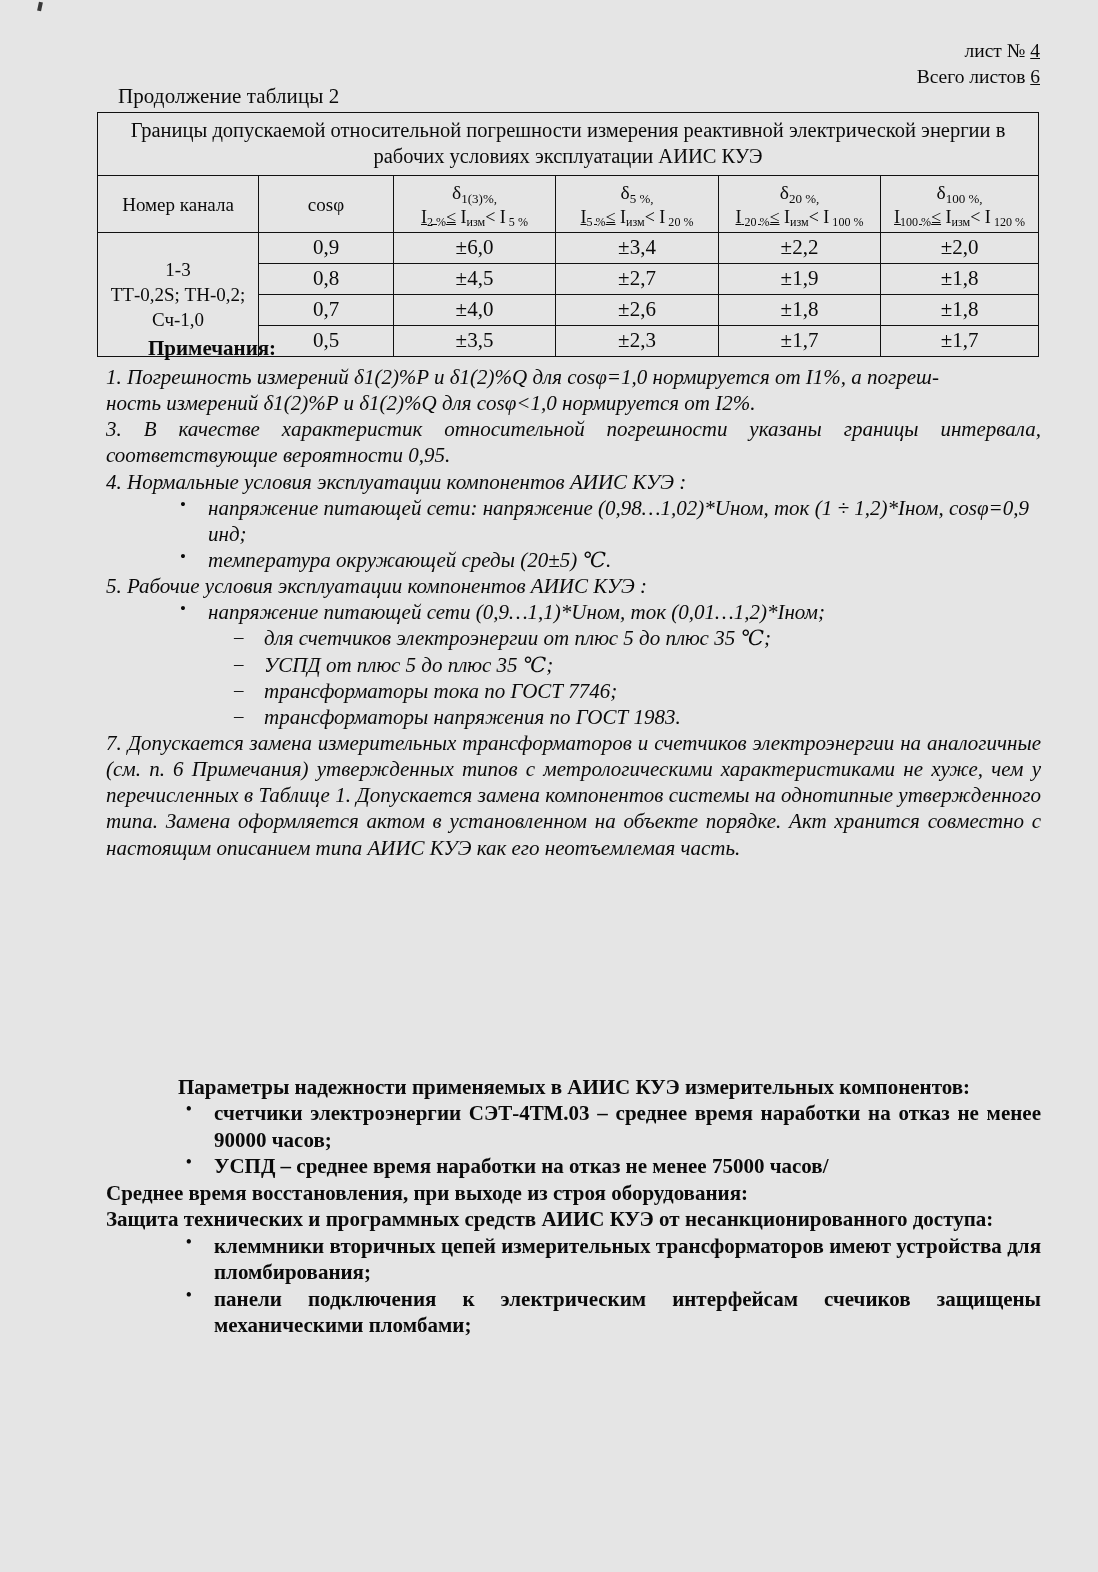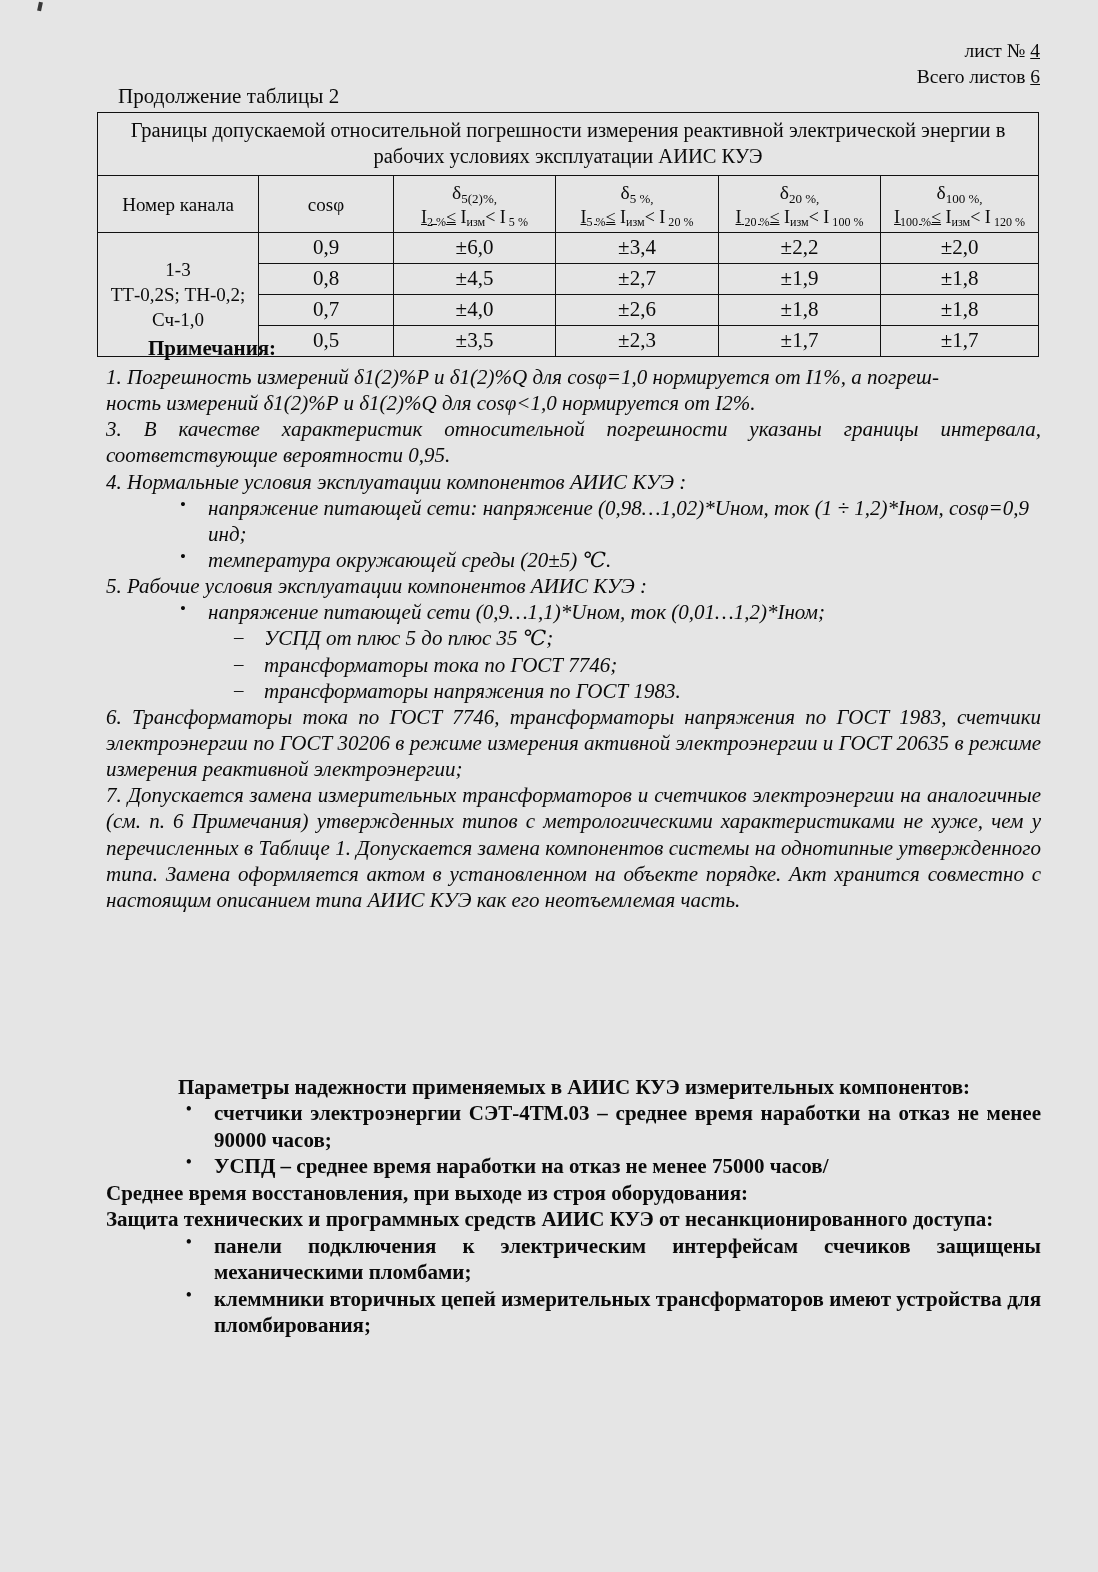--- a/index.html
+++ b/index.html
@@ -229,21 +229,21 @@
           <col class="c-d100">
       </colgroup>
       <tbody>
         <tr>
           <td class="tcap" colspan="6">Границы допускаемой относительной погрешности измерения реактивной электрической энергии в рабочих условиях эксплуатации АИИС КУЭ</td>
         </tr>
         <tr>
           <td class="hdr-cell">Номер канала</td>
           <td class="hdr-cell">cosφ</td>
           <td class="hdr-cell">
-            <span class="l1">δ<sub>5(2)%,</sub></span>
+            <span class="l1">δ<sub>1(3)%,</sub></span>
             <span class="l2"><span class="uline">I<sub>2&nbsp;%</sub>≤</span> I<sub>изм</sub>&lt; I<sub>&nbsp;5&nbsp;%</sub></span>
           </td>
           <td class="hdr-cell">
             <span class="l1">δ<sub>5 %,</sub></span>
             <span class="l2"><span class="uline">I<sub>5&nbsp;%</sub>≤</span> I<sub>изм</sub>&lt; I<sub>&nbsp;20&nbsp;%</sub></span>
           </td>
           <td class="hdr-cell">
             <span class="l1">δ<sub>20 %,</sub></span>
             <span class="l2"><span class="uline">I<sub>&nbsp;20&nbsp;%</sub>≤</span> I<sub>изм</sub>&lt; I<sub>&nbsp;100&nbsp;%</sub></span>
           </td>
@@ -299,35 +299,35 @@
     <p class="it nojust">4. Нормальные условия эксплуатации компонентов АИИС КУЭ :</p>
     <ul class="bul">
       <li>напряжение питающей сети: напряжение (0,98…1,02)*Uном, ток (1 ÷ 1,2)*Iном, cosφ=0,9 инд;</li>
       <li>температура окружающей среды (20±5) ℃.</li>
     </ul>
     <p class="it nojust">5. Рабочие условия эксплуатации компонентов АИИС КУЭ :</p>
     <ul class="bul">
       <li>напряжение питающей сети (0,9…1,1)*Uном, ток (0,01…1,2)*Iном;</li>
     </ul>
     <ul class="dash">
+      <li>для счетчиков электроэнергии от плюс 5 до плюс 35 ℃;</li>
       <li>УСПД от плюс 5 до плюс 35 ℃;</li>
       <li>трансформаторы тока по ГОСТ 7746;</li>
       <li>трансформаторы напряжения по ГОСТ 1983.</li>
     </ul>
-    <p class="it">6. Трансформаторы тока по ГОСТ 7746, трансформаторы напряжения по ГОСТ 1983, счетчики электроэнергии по ГОСТ 30206 в режиме измерения активной электроэнергии и ГОСТ 20635  в режиме измерения реактивной электроэнергии;</p>
     <p class="it">7. Допускается замена измерительных трансформаторов и счетчиков электроэнергии на аналогичные (см. п. 6 Примечания) утвержденных типов с метрологическими характеристиками не хуже, чем у перечисленных в Таблице 1. Допускается замена компонентов системы на однотипные утвержденного типа. Замена оформляется актом в установленном на объекте  порядке. Акт хранится совместно с настоящим описанием типа АИИС КУЭ  как его неотъемлемая часть.</p>
   </div>
 
   <div class="lower">
     <p class="up nojust indent-par">Параметры надежности применяемых в АИИС КУЭ  измерительных компонентов:</p>
     <ul class="bul2">
       <li>счетчики электроэнергии СЭТ-4ТМ.03 – среднее время наработки на отказ не менее 90000 часов;</li>
       <li class="narrow">УСПД – среднее время наработки на отказ не менее 75000 часов/</li>
     </ul>
     <p class="up nojust">Среднее время восстановления, при выходе из строя оборудования:</p>
     <p class="up">Защита технических и программных средств АИИС КУЭ  от несанкционированного доступа:</p>
     <ul class="bul2">
+      <li>клеммники вторичных цепей измерительных трансформаторов имеют устройства для пломбирования;</li>
       <li>панели подключения к электрическим интерфейсам счечиков защищены механическими пломбами;</li>
-      <li>клеммники вторичных цепей измерительных трансформаторов имеют устройства для пломбирования;</li>
     </ul>
   </div>
 
 </div>
 
 </body></html>

